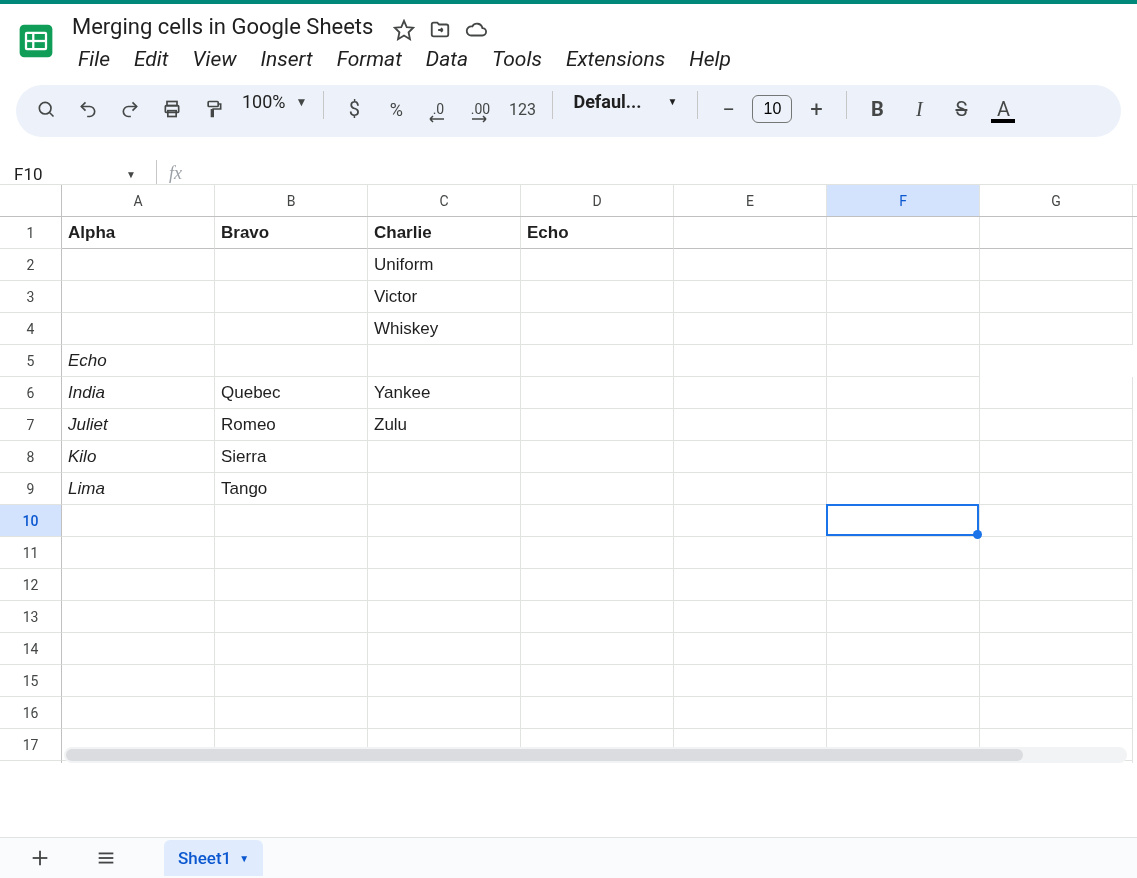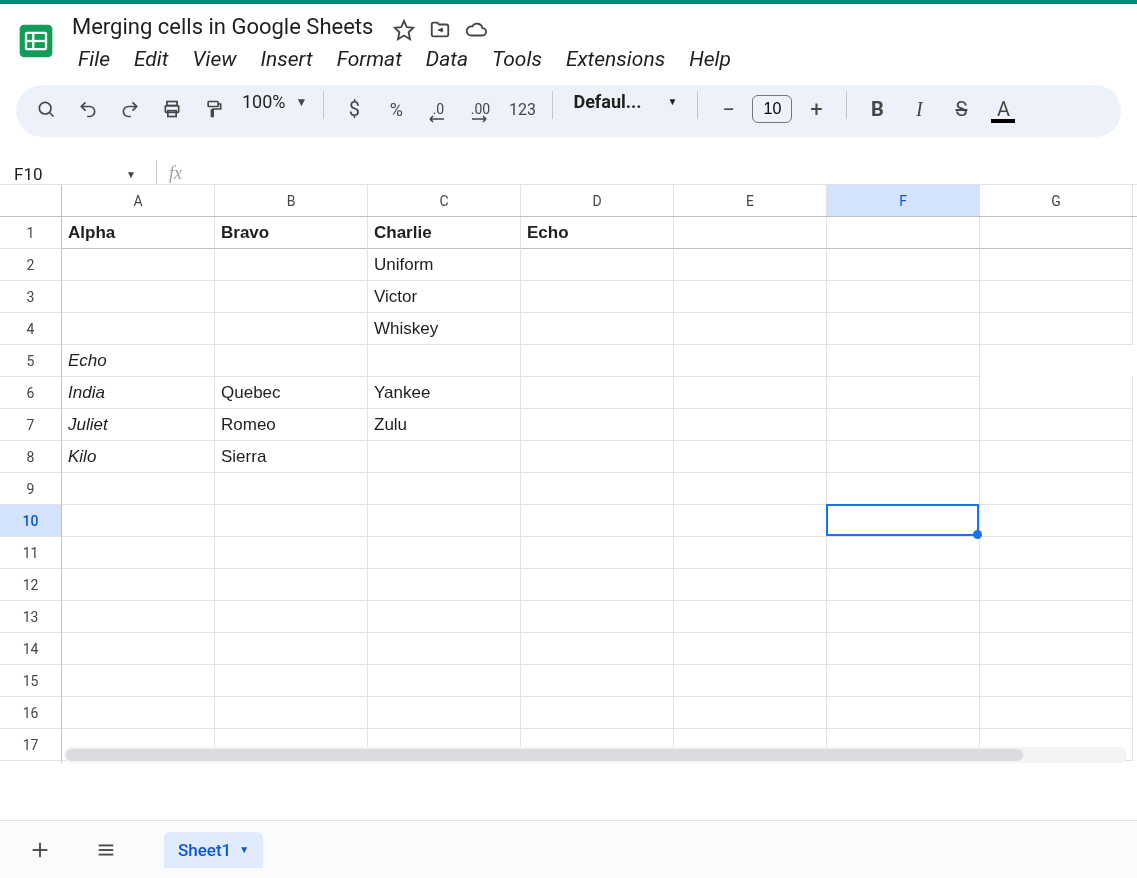--- a/index.html
+++ b/index.html
@@ -203,21 +203,21 @@
 .hscroll-track {
   position:absolute; left:64px; right:10px; bottom:0; height:16px;
   background:#f1f3f4; border-radius:8px;
 }
 .hscroll-thumb {
   position:absolute; left:2px; top:2px; height:12px; width:90%;
   background:#dadce0; border-radius:8px;
 }
 
 .sheet-tabs {
-  position:absolute; left:0; right:0; bottom:0; height:58px;
+  position:absolute; left:0; right:0; bottom:0; height:41px;
   border-top:1px solid #e1e3e1;
   display:flex; align-items:center;
   padding:0 18px; gap:22px;
   background:#f9fbfd;
 }
 .sheet-tabs .tabbtn {
   width:44px; height:44px;
   display:flex; align-items:center; justify-content:center;
   color:#444746; border-radius:6px; cursor:pointer;
 }
@@ -468,20 +468,29 @@
         <div class="row">
           <div class="cell italic">Kilo</div>
           <div class="cell">Sierra</div>
           <div class="cell"></div>
           <div class="cell"></div>
           <div class="cell"></div>
           <div class="cell"></div>
           <div class="cell"></div>
         </div>
         <div class="row">
+          <div class="cell italic">Lima</div>
+          <div class="cell">Tango</div>
+          <div class="cell"></div>
+          <div class="cell"></div>
+          <div class="cell"></div>
+          <div class="cell"></div>
+          <div class="cell"></div>
+        </div>
+        <div class="row">
           <div class="cell"></div>
           <div class="cell"></div>
           <div class="cell"></div>
           <div class="cell"></div>
           <div class="cell"></div>
           <div class="cell"></div>
           <div class="cell"></div>
         </div>
         <div class="row">
           <div class="cell"></div>

